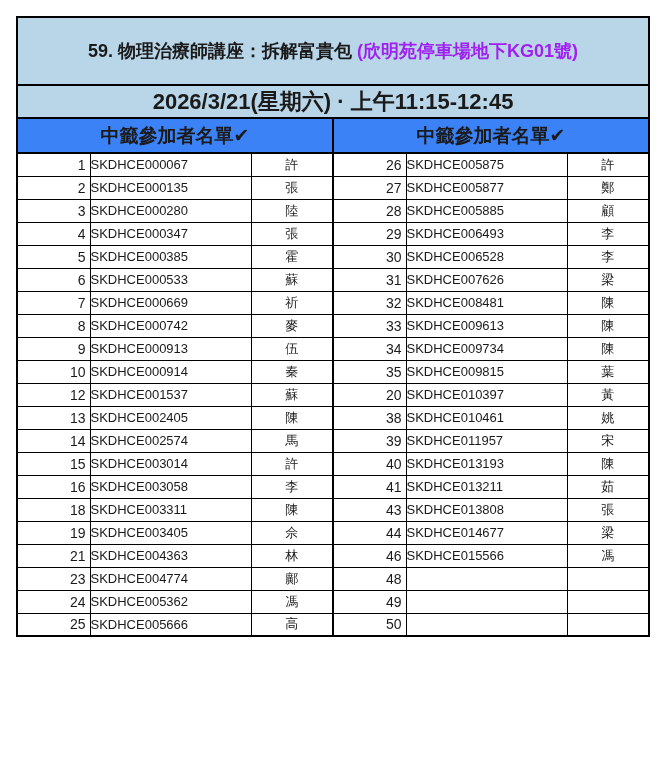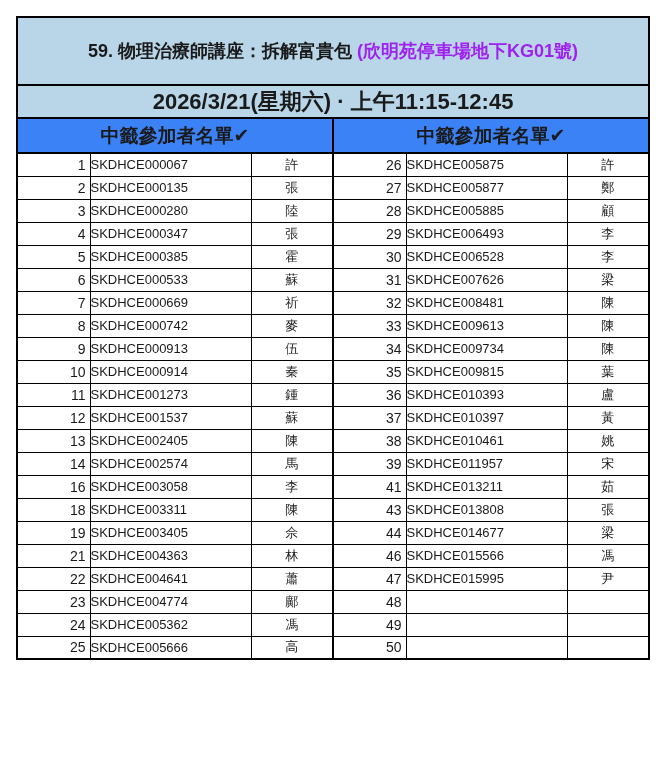--- a/index.html
+++ b/index.html
@@ -181,52 +181,52 @@
         </tr>
         <tr class="data-row">
           <td class="num">10</td>
           <td class="code">SKDHCE000914</td>
           <td class="name">秦</td>
           <td class="num mid">35</td>
           <td class="code">SKDHCE009815</td>
           <td class="name">葉</td>
         </tr>
         <tr class="data-row">
-          <td class="num">11</td>
-          <td class="code">SKDHCE001273</td>
-          <td class="name">鍾</td>
-          <td class="num mid">36</td>
-          <td class="code">SKDHCE010393</td>
-          <td class="name">盧</td>
-        </tr>
-        <tr class="data-row">
           <td class="num">12</td>
           <td class="code">SKDHCE001537</td>
           <td class="name">蘇</td>
-          <td class="num mid">37</td>
+          <td class="num mid">20</td>
           <td class="code">SKDHCE010397</td>
           <td class="name">黃</td>
         </tr>
         <tr class="data-row">
           <td class="num">13</td>
           <td class="code">SKDHCE002405</td>
           <td class="name">陳</td>
           <td class="num mid">38</td>
           <td class="code">SKDHCE010461</td>
           <td class="name">姚</td>
         </tr>
         <tr class="data-row">
           <td class="num">14</td>
           <td class="code">SKDHCE002574</td>
           <td class="name">馬</td>
           <td class="num mid">39</td>
           <td class="code">SKDHCE011957</td>
           <td class="name">宋</td>
         </tr>
         <tr class="data-row">
+          <td class="num">15</td>
+          <td class="code">SKDHCE003014</td>
+          <td class="name">許</td>
+          <td class="num mid">40</td>
+          <td class="code">SKDHCE013193</td>
+          <td class="name">陳</td>
+        </tr>
+        <tr class="data-row">
           <td class="num">16</td>
           <td class="code">SKDHCE003058</td>
           <td class="name">李</td>
           <td class="num mid">41</td>
           <td class="code">SKDHCE013211</td>
           <td class="name">茹</td>
         </tr>
         <tr class="data-row">
           <td class="num">18</td>
           <td class="code">SKDHCE003311</td>
@@ -245,28 +245,20 @@
         </tr>
         <tr class="data-row">
           <td class="num">21</td>
           <td class="code">SKDHCE004363</td>
           <td class="name">林</td>
           <td class="num mid">46</td>
           <td class="code">SKDHCE015566</td>
           <td class="name">馮</td>
         </tr>
         <tr class="data-row">
-          <td class="num">22</td>
-          <td class="code">SKDHCE004641</td>
-          <td class="name">蕭</td>
-          <td class="num mid">47</td>
-          <td class="code">SKDHCE015995</td>
-          <td class="name">尹</td>
-        </tr>
-        <tr class="data-row">
           <td class="num">23</td>
           <td class="code">SKDHCE004774</td>
           <td class="name">鄺</td>
           <td class="num mid">48</td>
           <td class="code"></td>
           <td class="name"></td>
         </tr>
         <tr class="data-row">
           <td class="num">24</td>
           <td class="code">SKDHCE005362</td>

